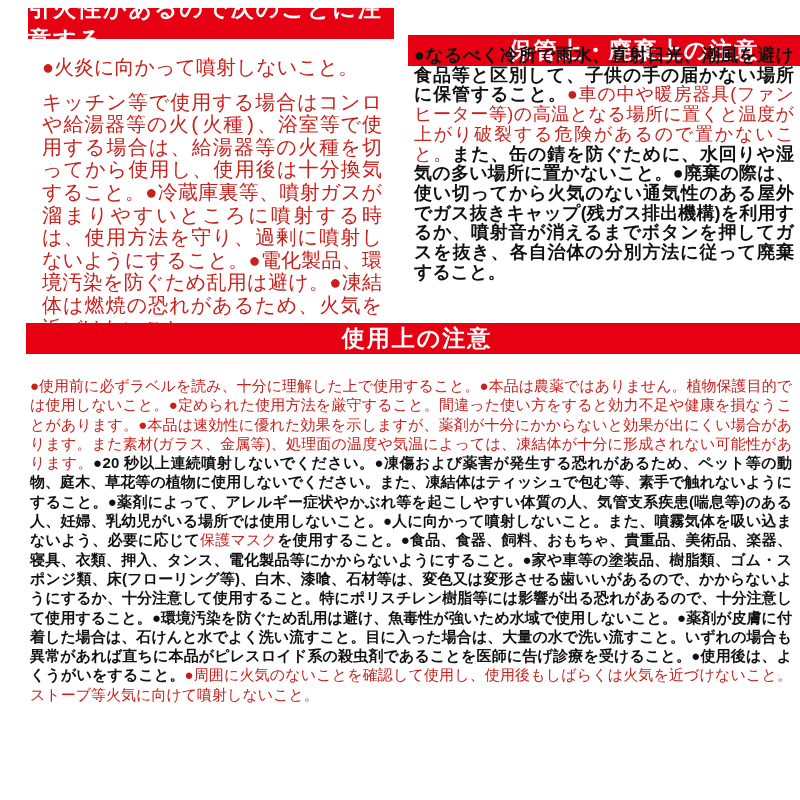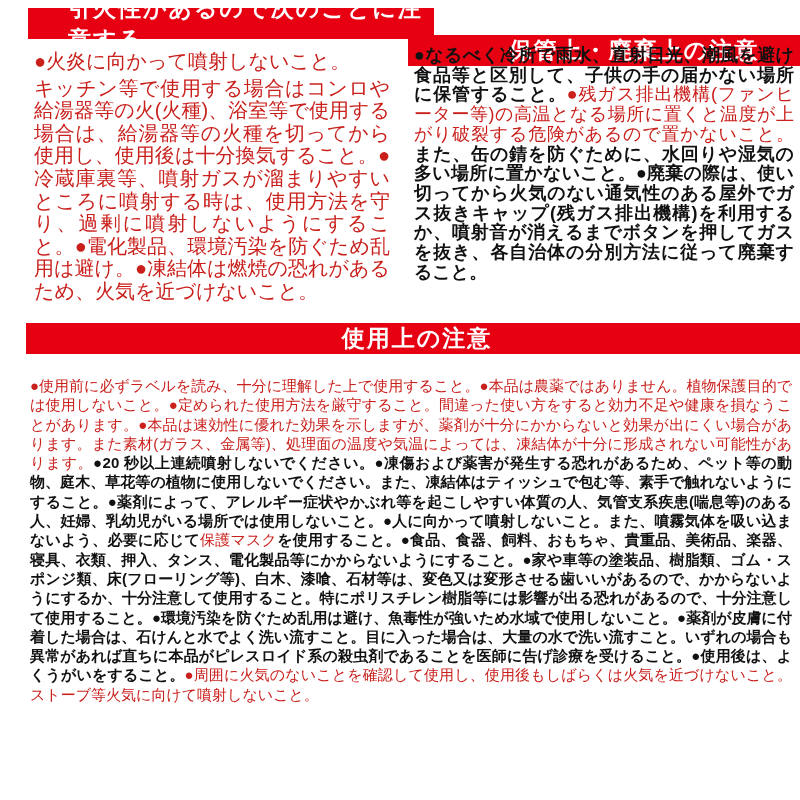--- a/index.html
+++ b/index.html
@@ -11,35 +11,35 @@
     font-family:"Liberation Sans","DejaVu Sans",sans-serif;
   }
   .banner{
     position:absolute;
     background:var(--banner-red,#e60012);
     color:#ffffff;
     font-weight:bold;
     display:flex;align-items:center;justify-content:center;
     letter-spacing:2px;
   }
-  #banner-flammable{left:28px;top:8px;width:366px;height:31px;font-size:23px;padding-left:40px;}
+  #banner-flammable{left:28px;top:8px;width:366px;height:31px;font-size:23px;}
   #banner-storage{left:408px;top:8px;width:452px;height:31px;font-size:23px;margin-top:27px;}
   #banner-usage{left:10px;top:323px;width:782px;height:31px;font-size:23px;margin-left:16px;}
   .body-text{
     position:absolute;
     text-align:justify;
     text-justify:inter-character;
     word-break:break-all;
   }
   #flammable-body{
     left:30px;top:46px;width:364px;
     font-size:20px;line-height:22.6px;
     color:var(--text-red,#c9201c);
   }
-  #flammable-body p{margin:4px;}
+  #flammable-body p{margin:12px;font-family:Liberation Mono, monospace;}
   #storage-body{
     left:414px;top:46px;width:380px;
     font-size:18px;line-height:19.7px;
     color:var(--text-black,#111111);
   }
   #usage-body{
     left:30px;top:376px;width:762px;
     font-size:15px;line-height:19.3px;
     color:var(--text-black,#111111);
   }
@@ -57,21 +57,21 @@
 
   <div class="banner" id="banner-storage">
     <span>保管上・廃棄上の注意</span>
   </div>
 
   <div class="body-text" id="flammable-body">
     <p>●火炎に向かって噴射しないこと。</p>
     <p>キッチン等で使用する場合はコンロや給湯器等の火(火種)、浴室等で使用する場合は、給湯器等の火種を切ってから使用し、使用後は十分換気すること。●冷蔵庫裏等、噴射ガスが溜まりやすいところに噴射する時は、使用方法を守り、過剰に噴射しないようにすること。●電化製品、環境汚染を防ぐため乱用は避け。●凍結体は燃焼の恐れがあるため、火気を近づけないこと。</p>
   </div>
 
-  <div class="body-text" id="storage-body"><span class="seg-black">●なるべく冷所で雨水、直射日光、潮風を避け食品等と区別して、子供の手の届かない場所に保管すること。</span><span class="seg-red">●残ガス排出機構(ファンヒーター等)の高温となる場所に置くと温度が上がり破裂する危険があるので置かないこと。</span><span class="seg-black">また、缶の錆を防ぐために、水回りや湿気の多い場所に置かないこと。●廃棄の際は、使い切ってから火気のない通気性のある屋外でガス抜きキャップ(残ガス排出機構)を利用するか、噴射音が消えるまでボタンを押してガスを抜き、各自治体の分別方法に従って廃棄すること。</span></div>
+  <div class="body-text" id="storage-body"><span class="seg-black">●なるべく冷所で雨水、直射日光、潮風を避け食品等と区別して、子供の手の届かない場所に保管すること。</span><span class="seg-red">●車の中や暖房器具(ファンヒーター等)の高温となる場所に置くと温度が上がり破裂する危険があるので置かないこと。</span><span class="seg-black">また、缶の錆を防ぐために、水回りや湿気の多い場所に置かないこと。●廃棄の際は、使い切ってから火気のない通気性のある屋外でガス抜きキャップ(残ガス排出機構)を利用するか、噴射音が消えるまでボタンを押してガスを抜き、各自治体の分別方法に従って廃棄すること。</span></div>
 
   <div class="banner" id="banner-usage">
     <span>使用上の注意</span>
   </div>
 
   <div class="body-text" id="usage-body"><span class="seg-red">●使用前に必ずラベルを読み、十分に理解した上で使用すること。●本品は農薬ではありません。植物保護目的では使用しないこと。●定められた使用方法を厳守すること。間違った使い方をすると効力不足や健康を損なうことがあります。●本品は速効性に優れた効果を示しますが、薬剤が十分にかからないと効果が出にくい場合があります。また素材(ガラス、金属等)、処理面の温度や気温によっては、凍結体が十分に形成されない可能性があります。</span><span class="seg-black">●20 秒以上連続噴射しないでください。●凍傷および薬害が発生する恐れがあるため、ペット等の動物、庭木、草花等の植物に使用しないでください。また、凍結体はティッシュで包む等、素手で触れないようにすること。●薬剤によって、アレルギー症状やかぶれ等を起こしやすい体質の人、気管支系疾患(喘息等)のある人、妊婦、乳幼児がいる場所では使用しないこと。●人に向かって噴射しないこと。また、噴霧気体を吸い込まないよう、必要に応じて</span><span class="seg-red">保護マスク</span><span class="seg-black">を使用すること。●食品、食器、飼料、おもちゃ、貴重品、美術品、楽器、寝具、衣類、押入、タンス、電化製品等にかからないようにすること。●家や車等の塗装品、樹脂類、ゴム・スポンジ類、床(フローリング等)、白木、漆喰、石材等は、変色又は変形させる歯いいがあるので、かからないようにするか、十分注意して使用すること。特にポリスチレン樹脂等には影響が出る恐れがあるので、十分注意して使用すること。●環境汚染を防ぐため乱用は避け、魚毒性が強いため水域で使用しないこと。●薬剤が皮膚に付着した場合は、石けんと水でよく洗い流すこと。目に入った場合は、大量の水で洗い流すこと。いずれの場合も異常があれば直ちに本品がピレスロイド系の殺虫剤であることを医師に告げ診療を受けること。●使用後は、よくうがいをすること。</span><span class="seg-red">●周囲に火気のないことを確認して使用し、使用後もしばらくは火気を近づけないこと。ストーブ等火気に向けて噴射しないこと。</span></div>
 
 </div>
 
 </body></html>

